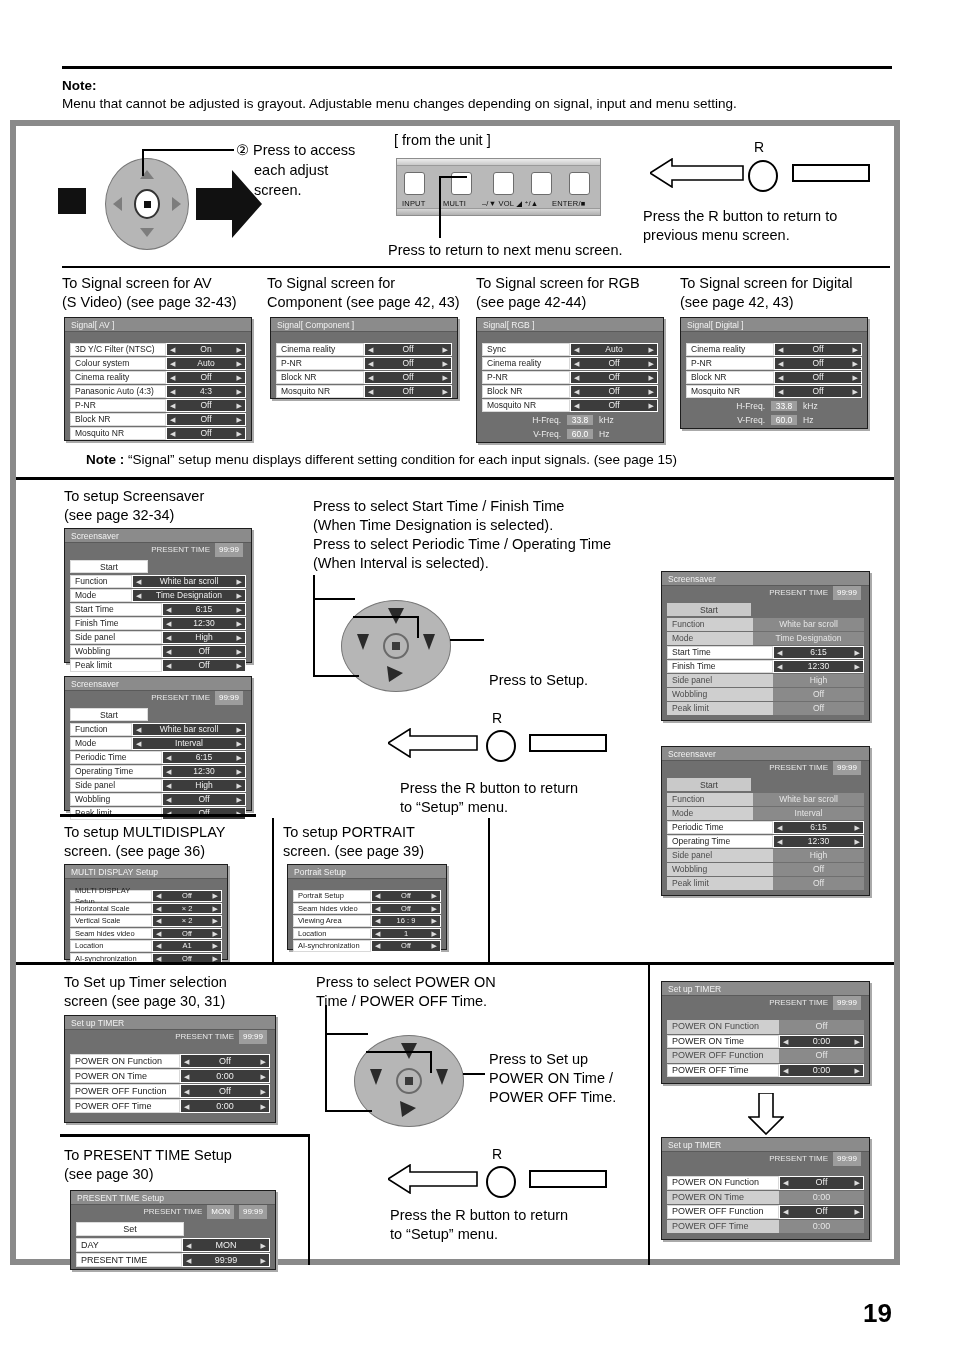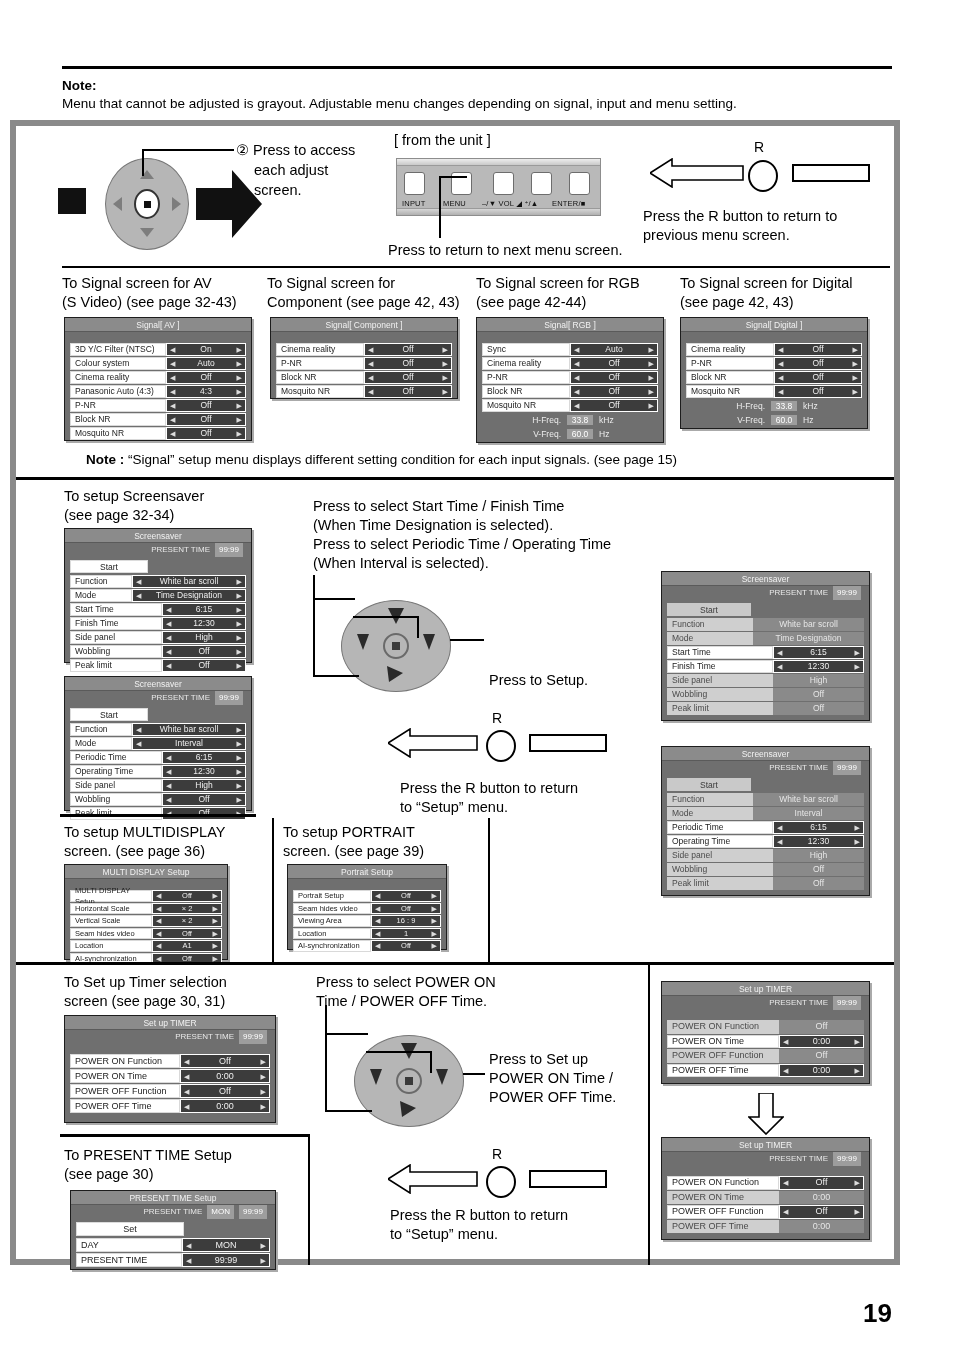--- a/index.html
+++ b/index.html
@@ -83,21 +83,21 @@
     background:#6f6f6f;
     border:1px solid #1d1d1d;
     box-shadow:2px 2px 0 #aaa;
     padding:0;
     font-size:8.5px;
     color:#fff;
   }
   .osd-title {
     height:14px; line-height:14px; padding:0 6px;
     background:#8b8b8b; color:#f2f2f2; font-size:8.5px;
-    display:flex; justify-content:center; align-items:center;
+    display:flex; justify-content:flex-start; align-items:center;
     border-bottom:1px solid #5a5a5a;
   }
   .osd-present {
     height:14px; line-height:14px; font-size:8px; color:#e9e9e9;
     display:flex; justify-content:flex-end; align-items:center; gap:5px;
     padding:0 8px 0 0;
   }
   .osd-present .val { background:#9d9d9d; color:#fff; padding:0 4px; }
   .osd-body { padding:3px 5px 5px 5px; }
   .osd-gap { height:8px; }
@@ -185,21 +185,21 @@
 
 <div class="unitstrip" style="left:396px;top:158px;width:205px;height:58px;">
   <div class="railtop"></div>
   <div class="railbot"></div>
   <div class="ubtn" style="left:7px;top:13px;width:21px;height:23px;"></div>
   <div class="ubtn" style="left:54px;top:13px;width:21px;height:23px;"></div>
   <div class="ubtn" style="left:96px;top:13px;width:21px;height:23px;"></div>
   <div class="ubtn" style="left:134px;top:13px;width:21px;height:23px;"></div>
   <div class="ubtn" style="left:172px;top:13px;width:21px;height:23px;"></div>
   <div class="ulbl" style="left:5px;top:40px;">INPUT</div>
-  <div class="ulbl" style="left:46px;top:40px;">MENU</div>
+  <div class="ulbl" style="left:46px;top:40px;">MULTI</div>
   <div class="ulbl" style="left:85px;top:40px;">–/▼ VOL ◢ ⁺/▲</div>
   <div class="ulbl" style="left:155px;top:40px;">ENTER/■</div>
 </div>
 
 <div class="lead" style="left:439px;top:176px;width:28px;height:2px;"></div>
 <div class="lead" style="left:439px;top:176px;width:2px;height:62px;"></div>
 <div class="cap" style="position:absolute;left:388px;top:241px;">Press to return to next menu screen.</div>
 
 <div class="rgroup" style="left:650px;top:140px;width:230px;height:60px;">
   <svg style="position:absolute;left:0;top:18px;" width="94" height="30" viewBox="0 0 94 30">

